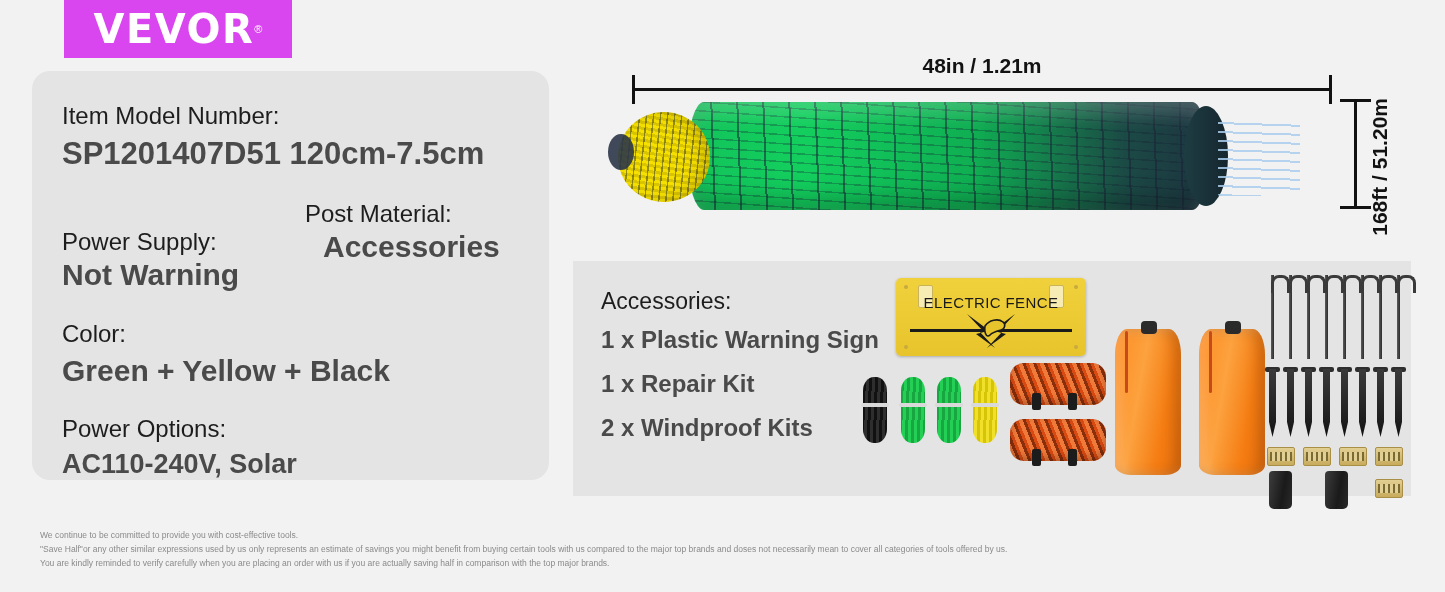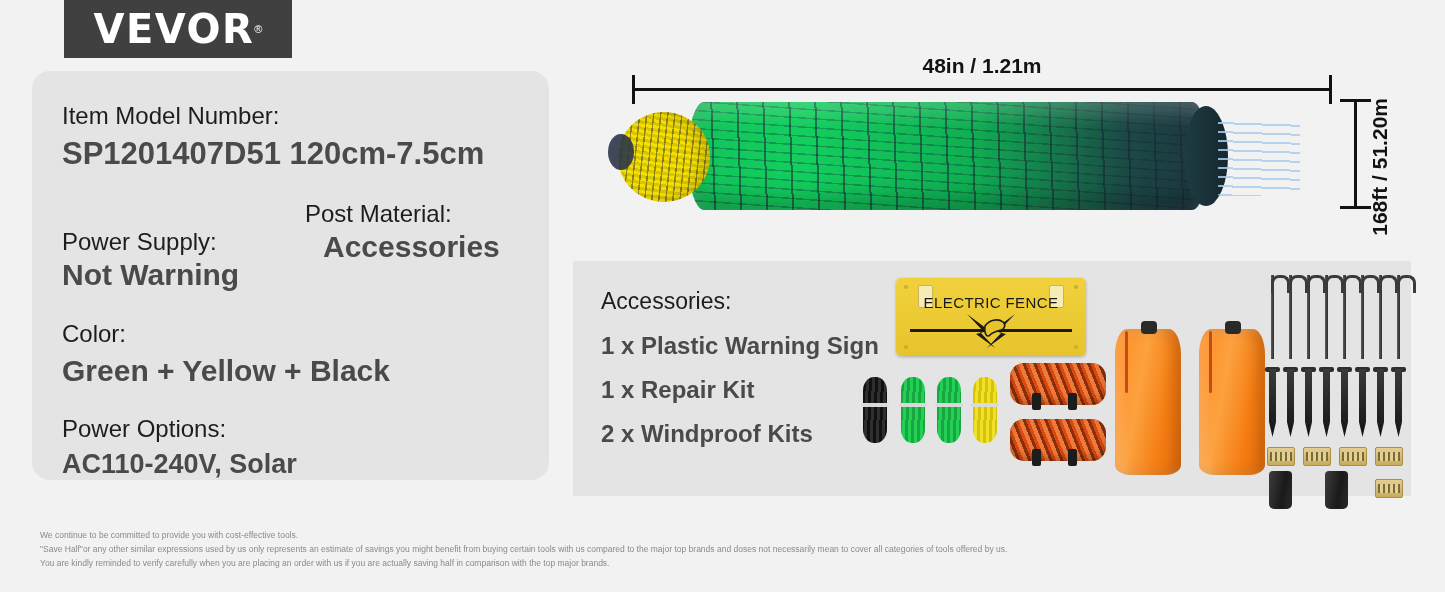--- a/index.html
+++ b/index.html
@@ -18,21 +18,21 @@
     overflow: hidden;
   }
 
   
   #logo-badge {
     position: absolute;
     left: 64px;
     top: 0px;
     width: 228px;
     height: 58px;
-    background: #404040;
+    background: #d946ef;
     display: flex;
     align-items: center;
     justify-content: center;
   }
   #logo-wordmark {
     color: #ffffff;
     font-size: 40px;
     font-weight: 700;
     letter-spacing: 1.5px;
     font-family: "DejaVu Sans", sans-serif;
@@ -246,21 +246,21 @@
   #acc-text-block {
     position: absolute;
     left: 28px;
     top: 27px;
     width: 300px;
   }
   #acc-heading {
     font-size: 23px;
     color: #1d1d1d;
     font-weight: 400;
-    margin-bottom: 17px;
+    margin-bottom: 11px;
   }
   .acc-item {
     font-size: 24px;
     color: #4a4a4a;
     font-weight: 700;
     margin-bottom: 16px;
     white-space: nowrap;
   }
 
   

